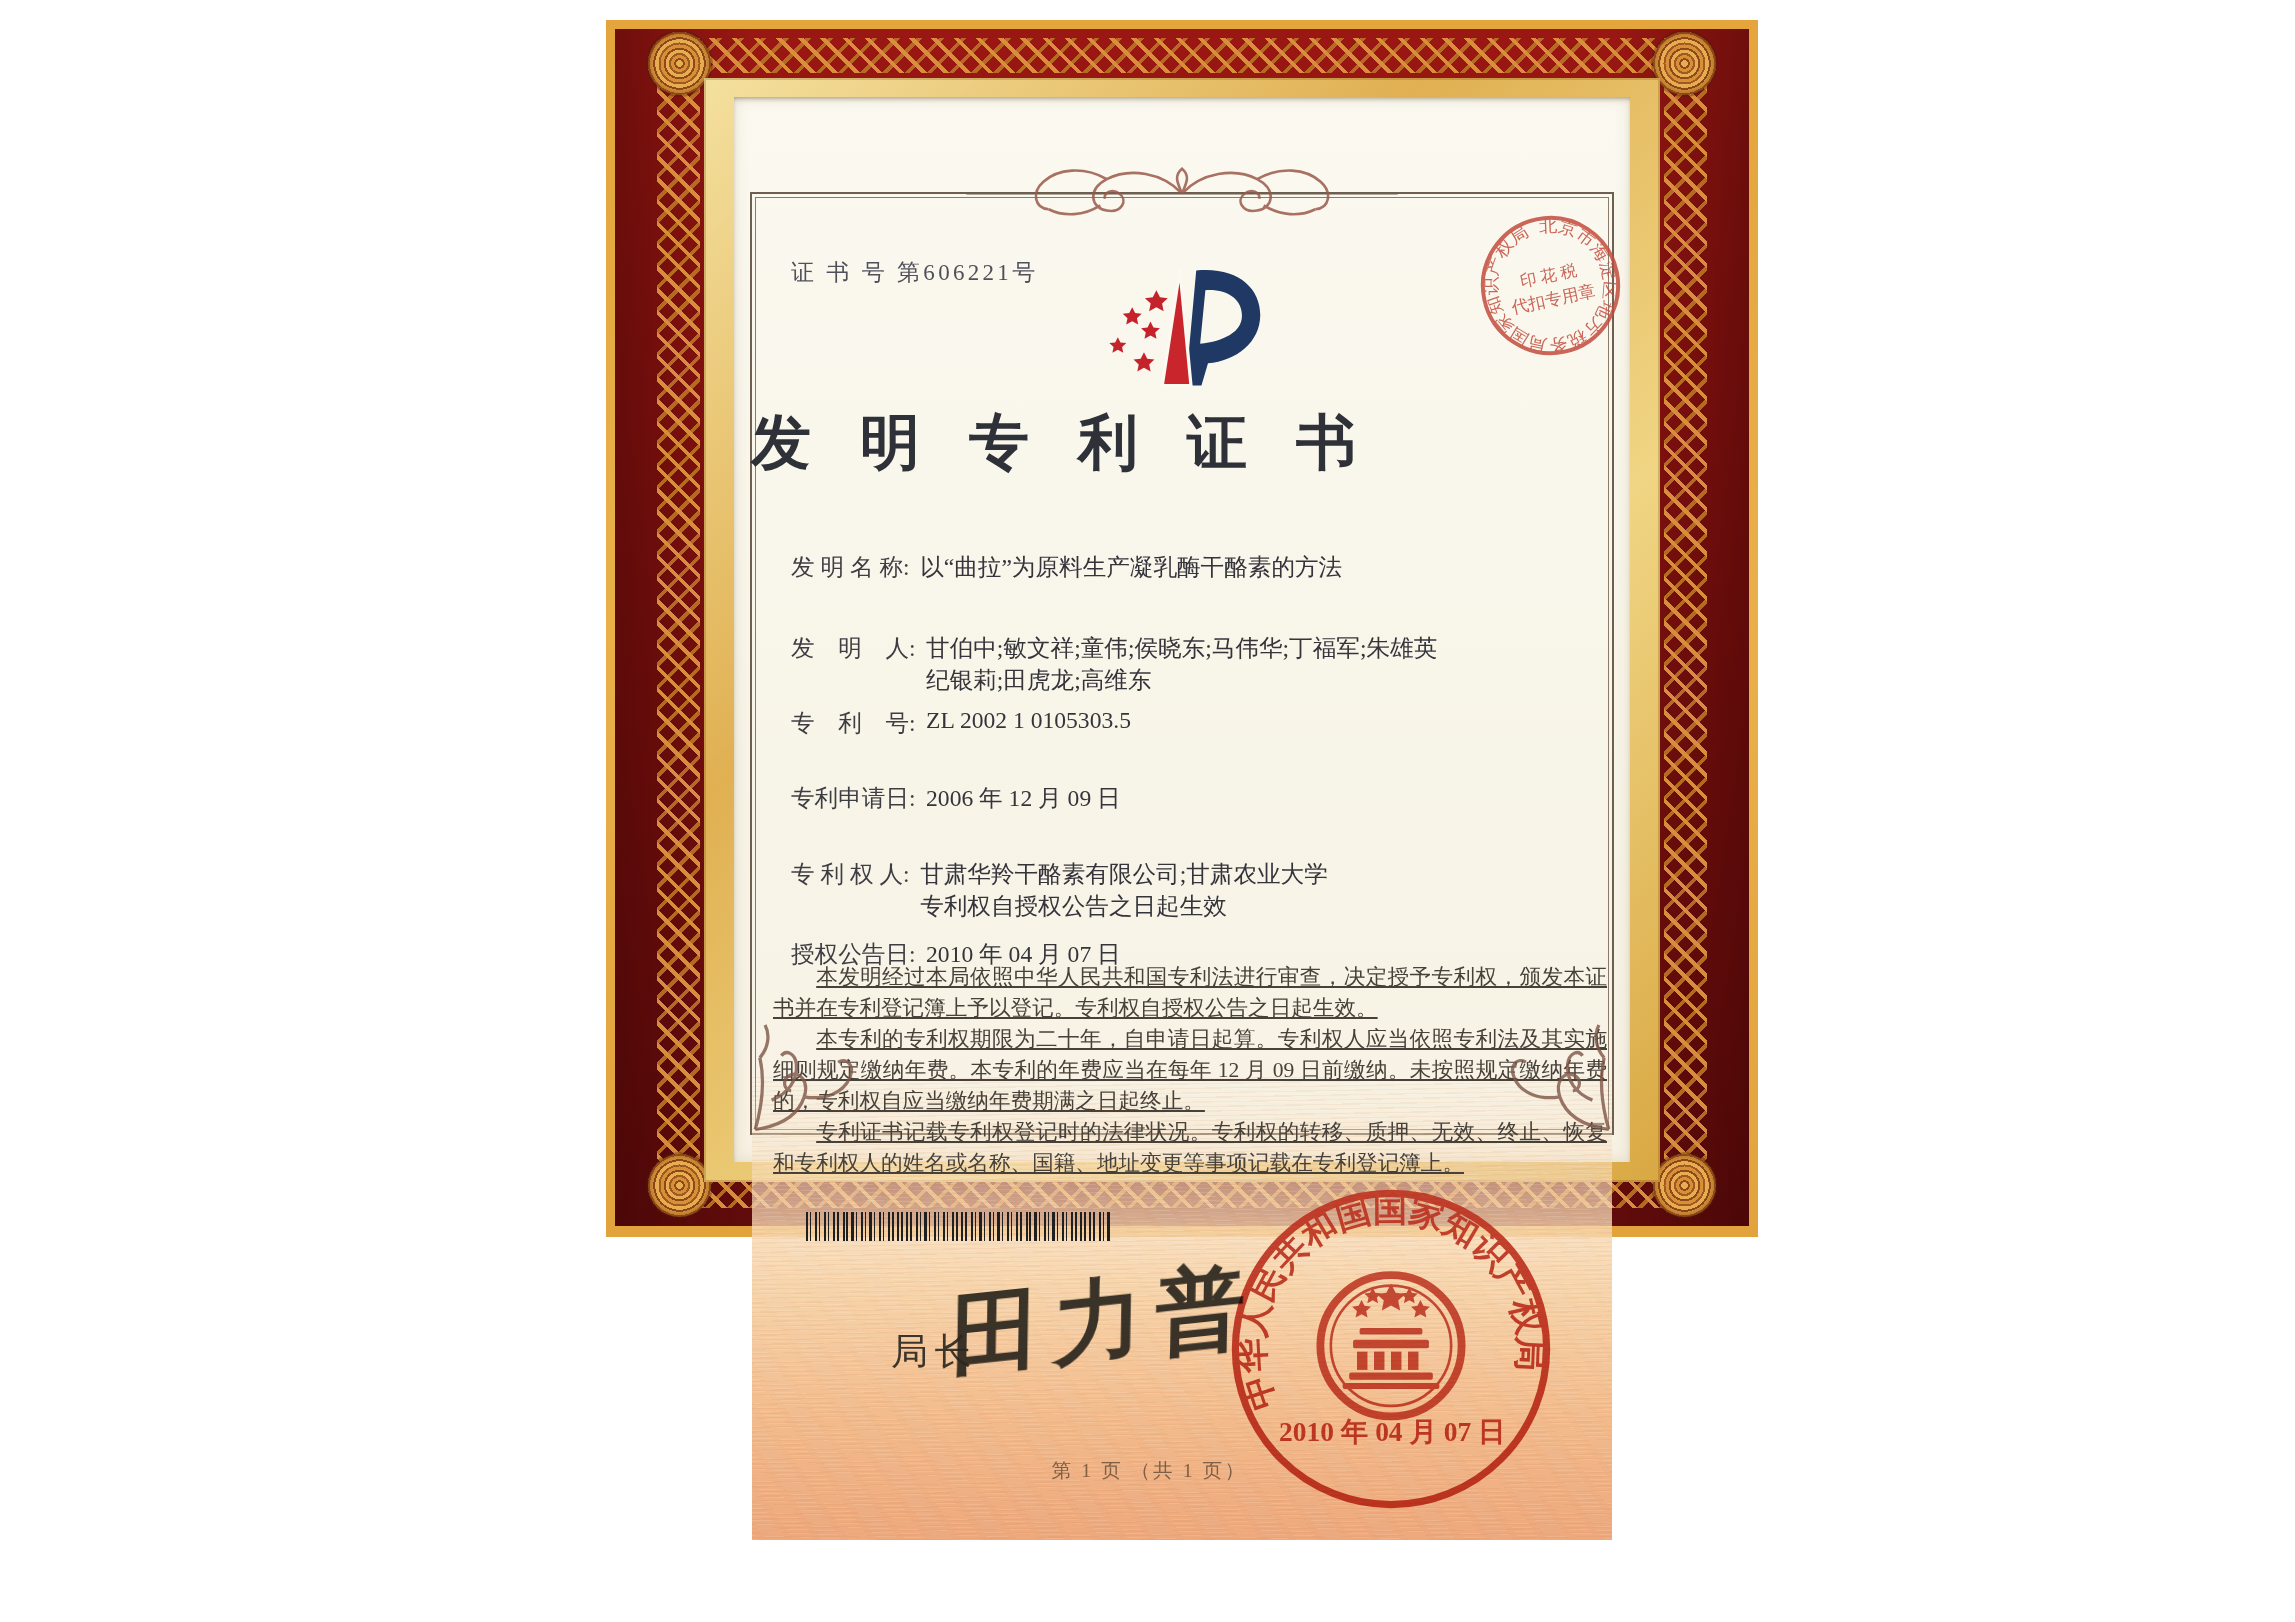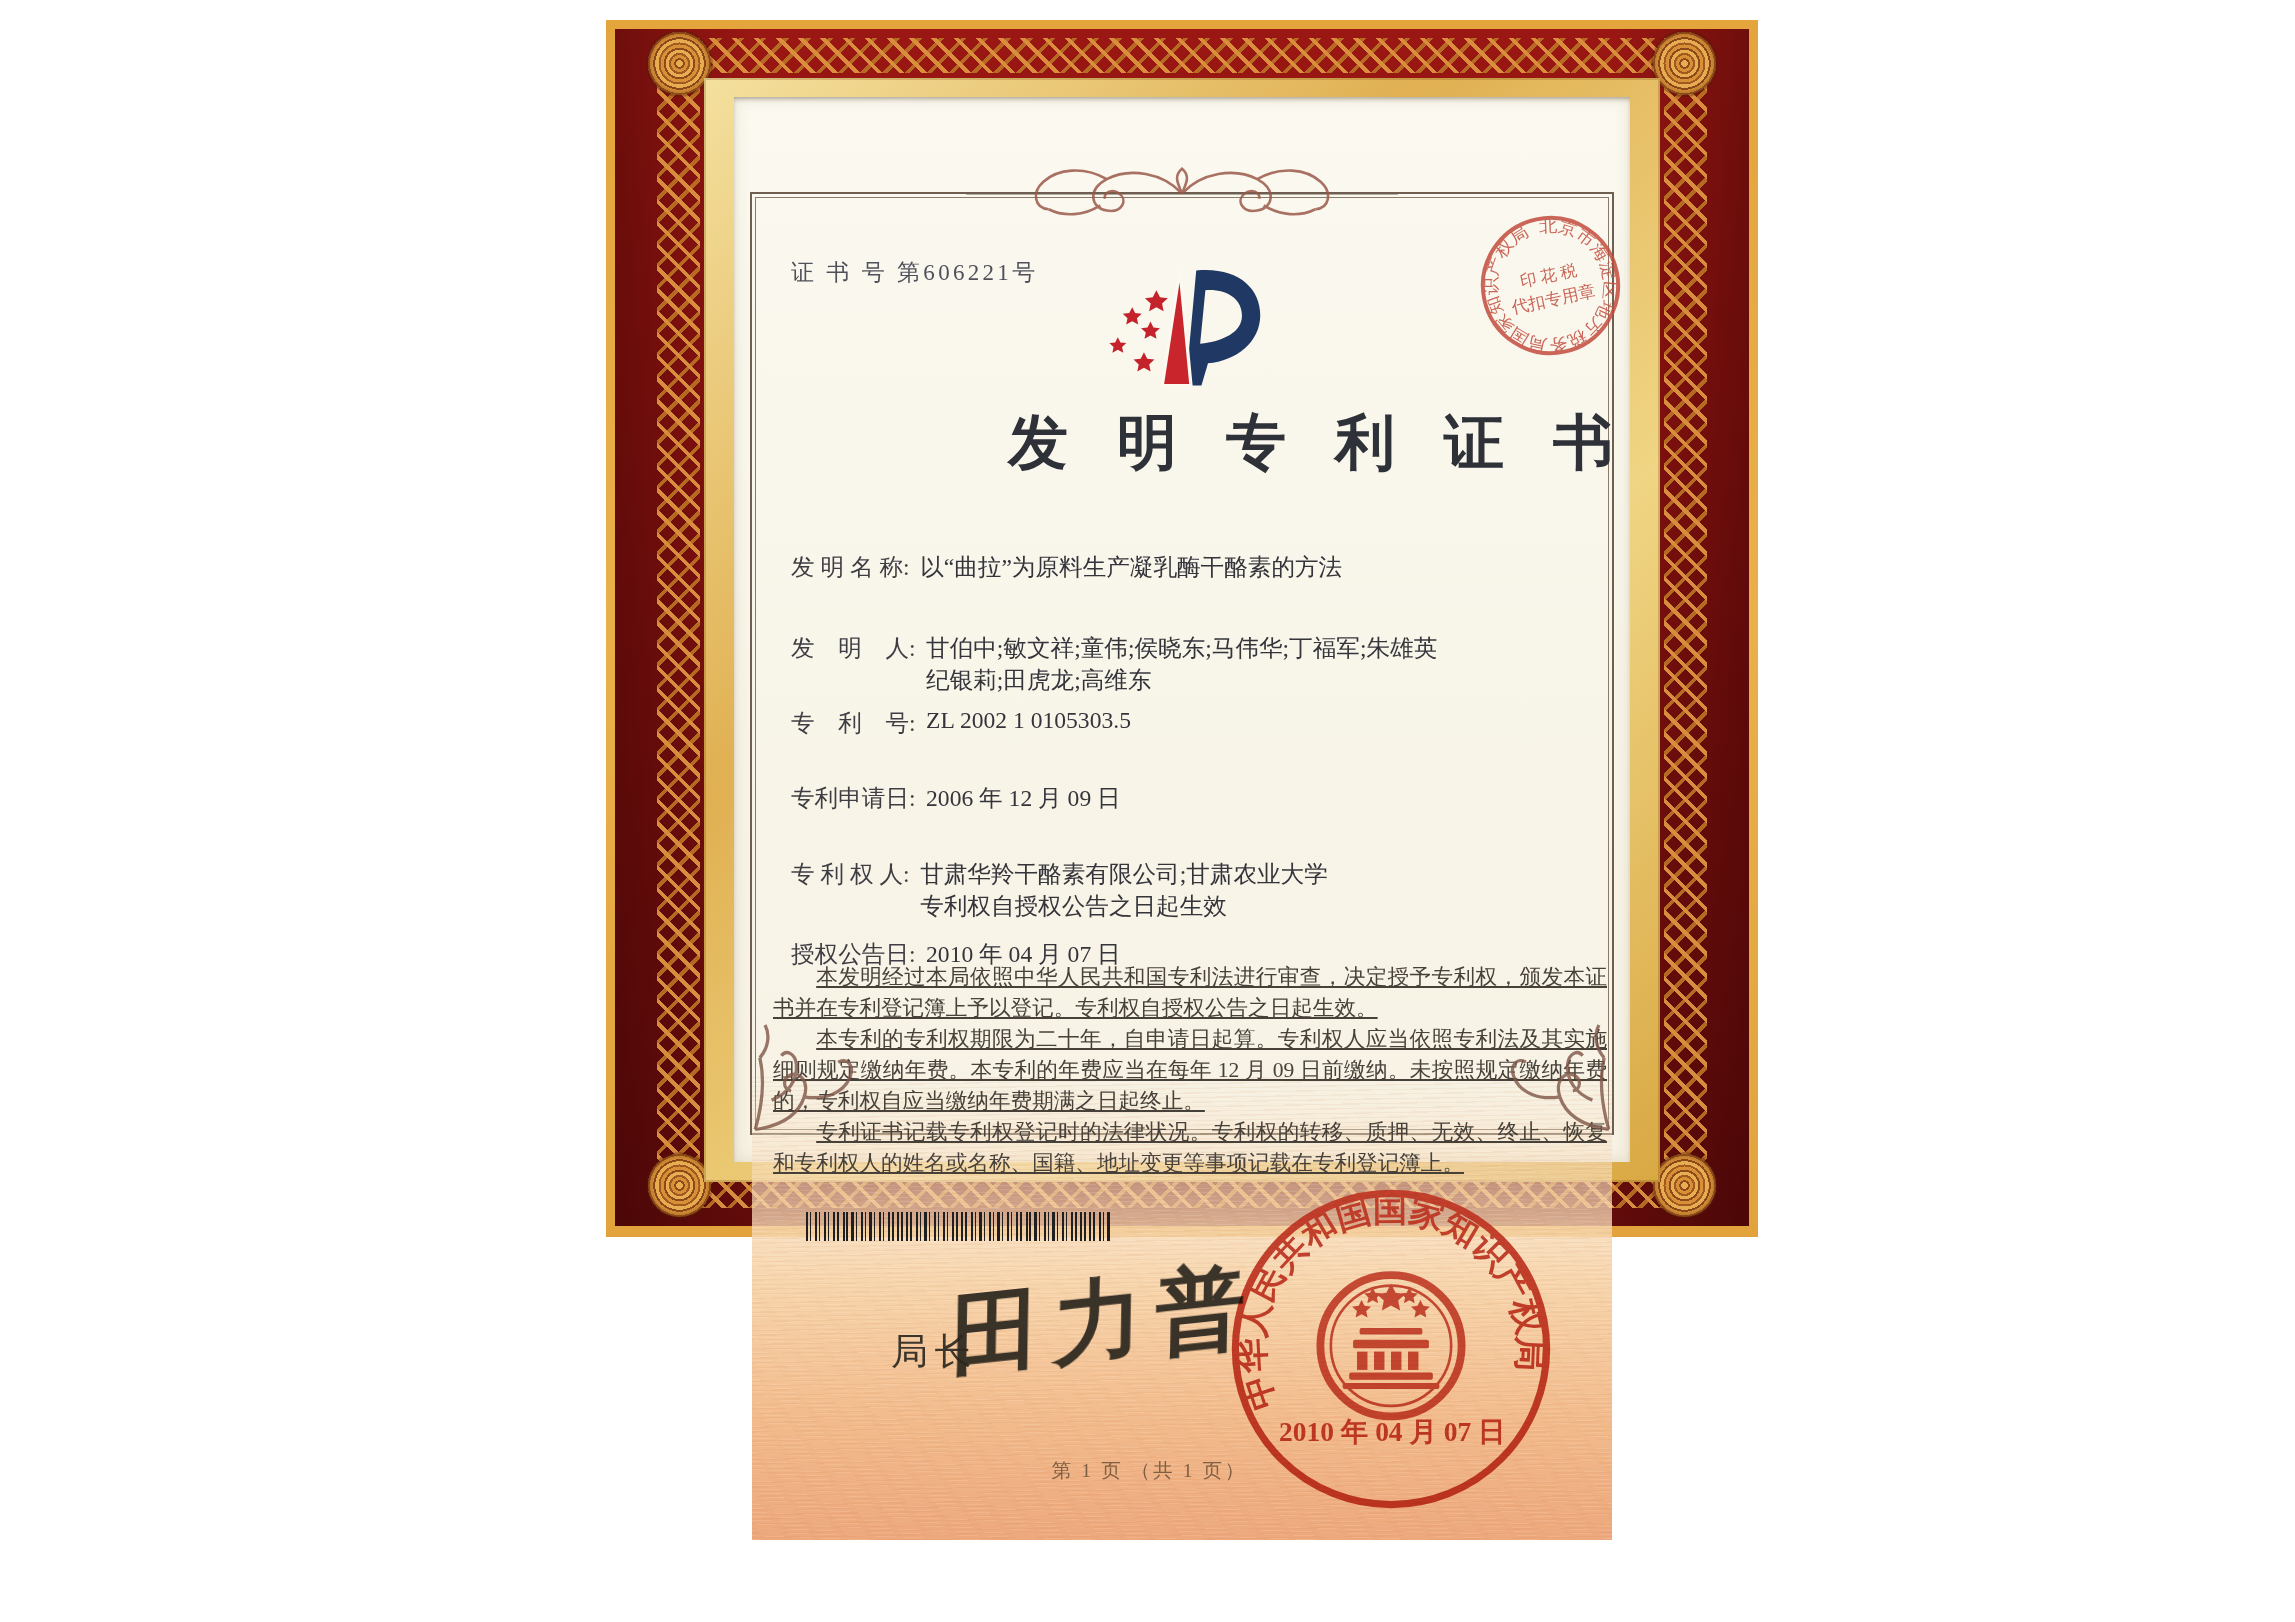--- a/index.html
+++ b/index.html
@@ -32,21 +32,21 @@
         background:linear-gradient(180deg,#FBF9F0 0%,#F8F5E9 55%,#F7F2E4 100%);
         box-shadow:inset 0 3.3px 5.2px -2px rgba(90,80,60,.55), inset 0 0 15.7px rgba(140,110,60,.18);}
   
   .inner-frame{position:absolute;left:16.4px;right:16.4px;top:95px;bottom:27px;
         border:2px solid #6E5F50;z-index:6;pointer-events:none;}
   .inner-frame::before{content:"";position:absolute;inset:2.6px;border:0.7px solid #8A7A69;}
   
   .content{position:absolute;inset:0;z-index:7;}
   .cert-no{position:absolute;left:57px;top:160px;font-size:23px;letter-spacing:3.3px;color:#50505A;}
   .logo{position:absolute;left:359px;top:167px;width:196px;height:134px;}
-  .title{position:absolute;left:0;width:100%;top:306px;text-align:right;
+  .title{position:absolute;left:0;width:100%;top:306px;text-align:left;
         font-size:60px;font-weight:600;color:#2F3139;letter-spacing:17px;text-indent:17px;}
   .frow{position:absolute;left:57px;display:flex;align-items:flex-start;
         font-size:23.6px;color:#3E3D43;white-space:nowrap;}
   .frow .lbl{flex:0 0 auto;font-family:Liberation Serif, serif;}
   .frow .val{margin-left:10.5px;color:#35343B;}
   .paras{position:absolute;left:39px;top:865px;width:834px;font-size:21.6px;line-height:31px;
         color:#47413A;text-align:justify;z-index:9;}
   .paras p{margin:0;text-indent:2em;text-decoration:underline;}
   
   .panel{position:absolute;left:18.3px;top:980px;width:860px;height:463px;z-index:8;

